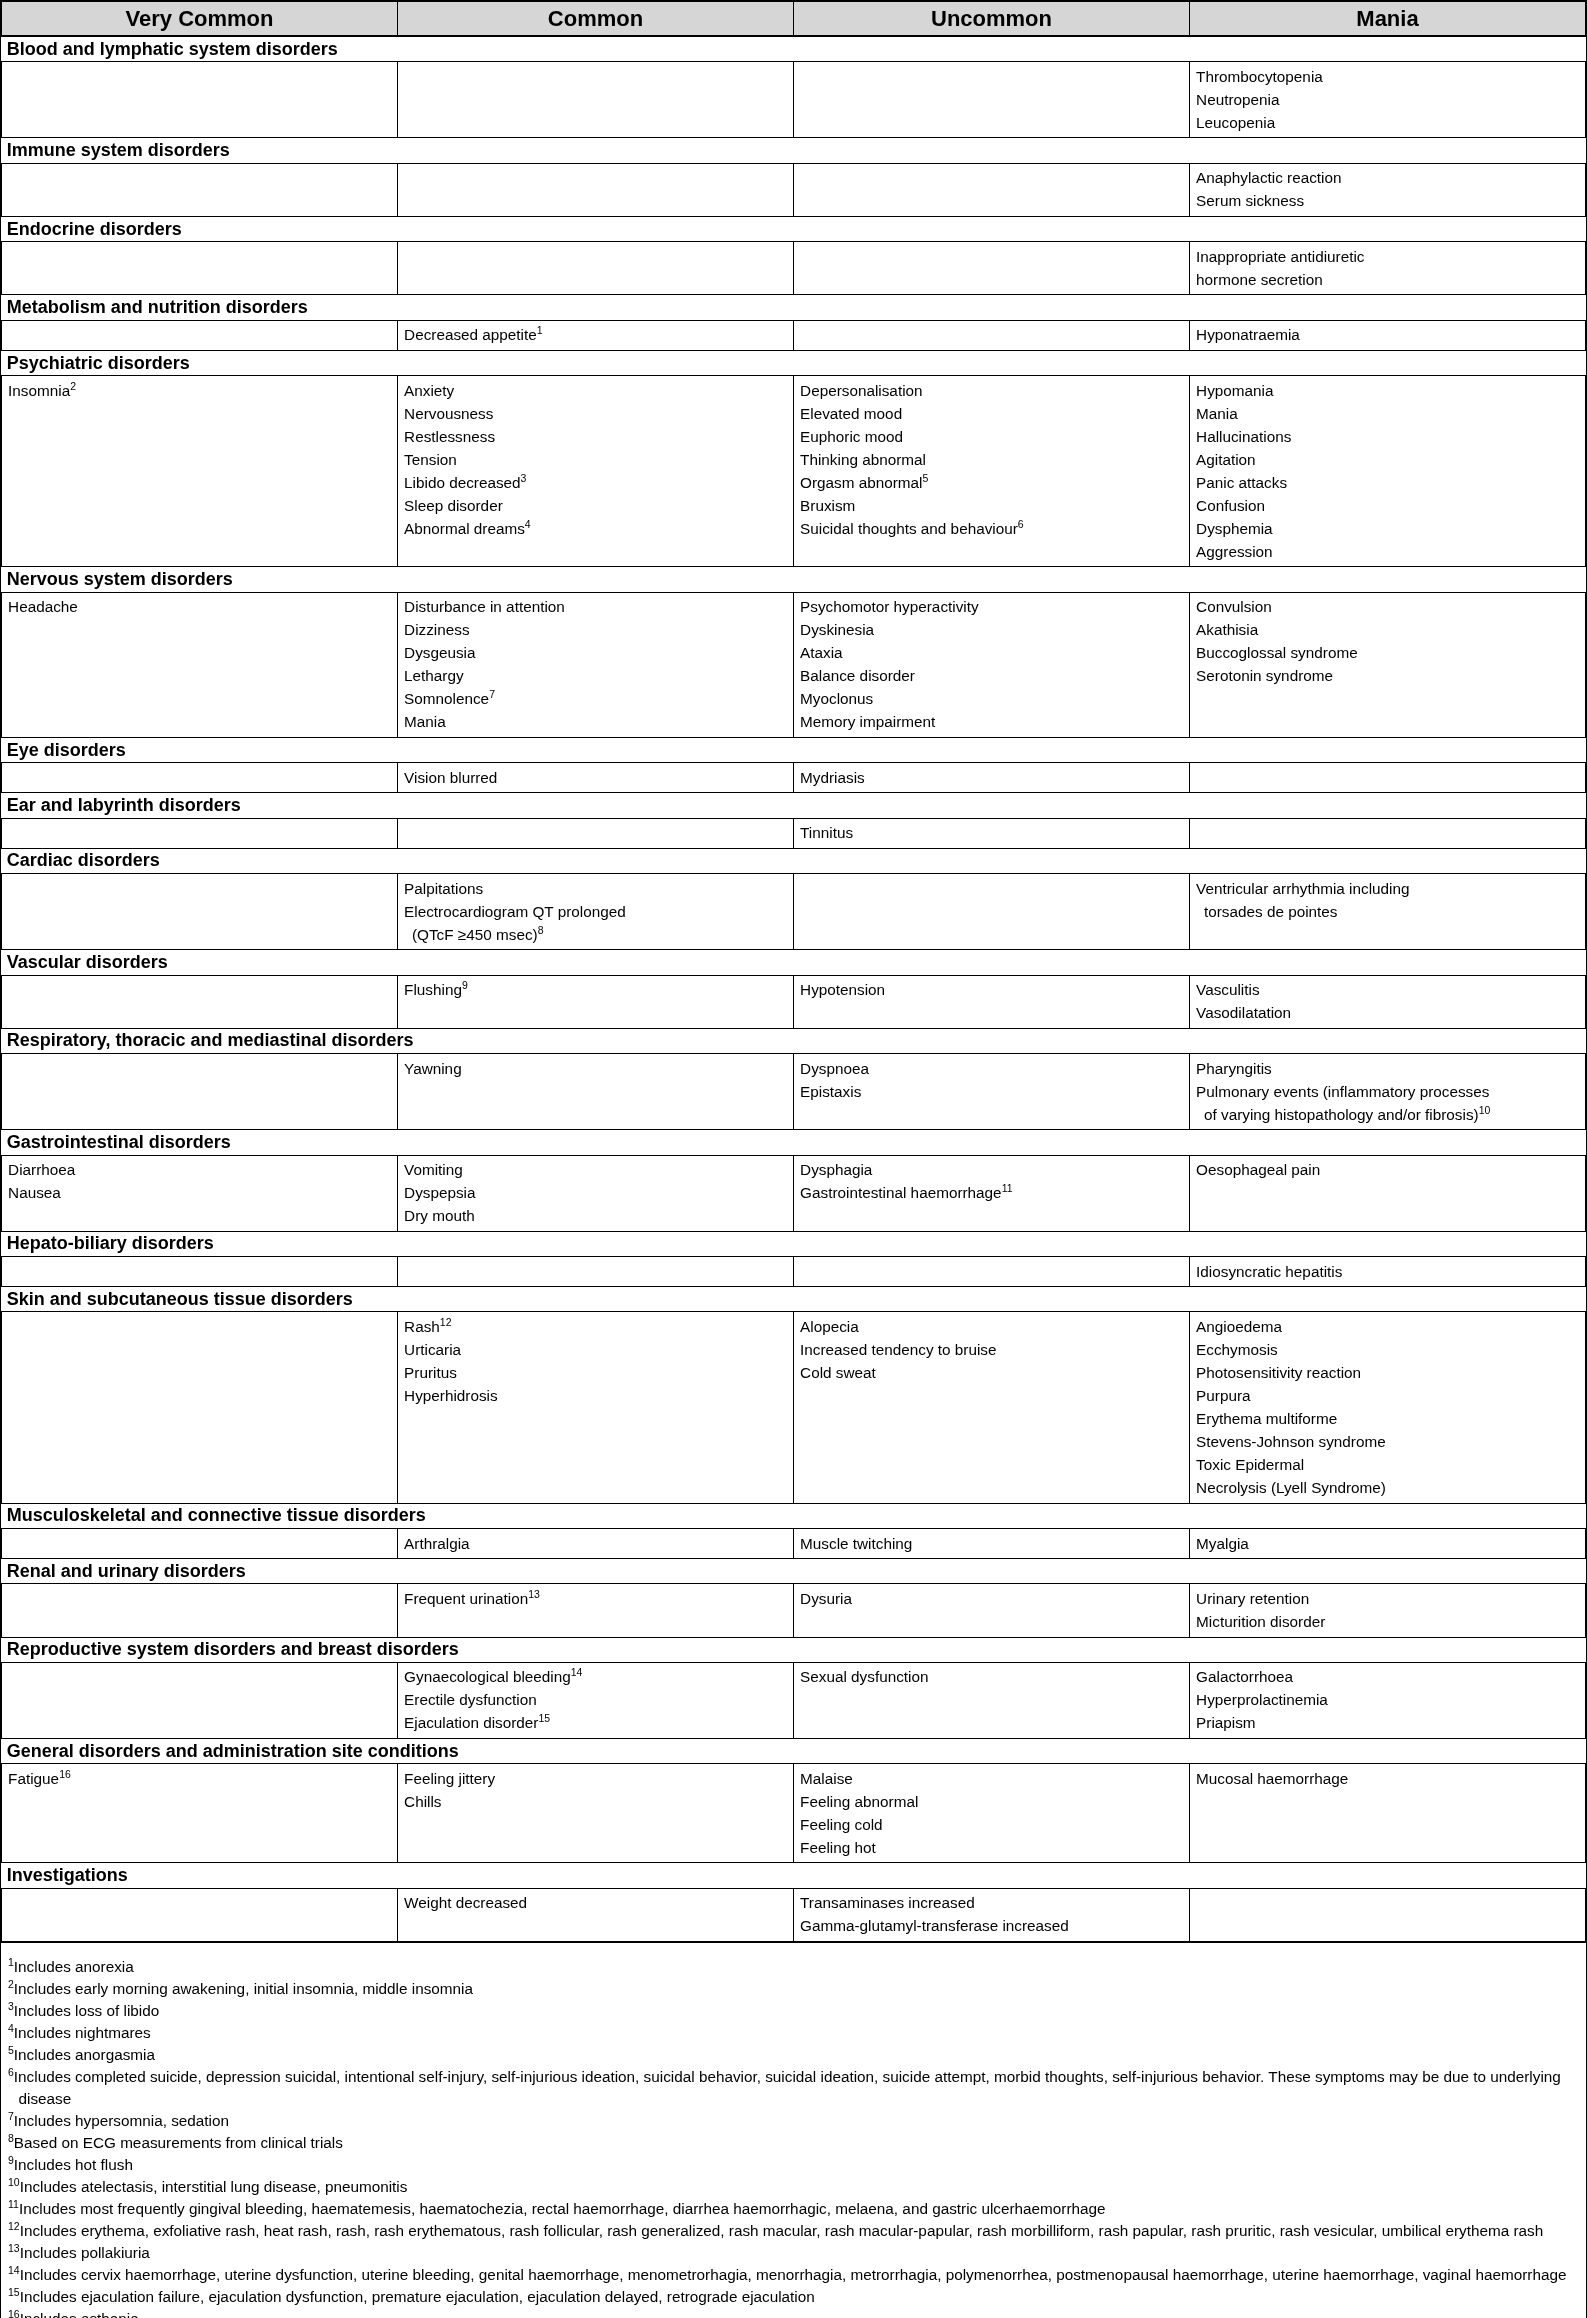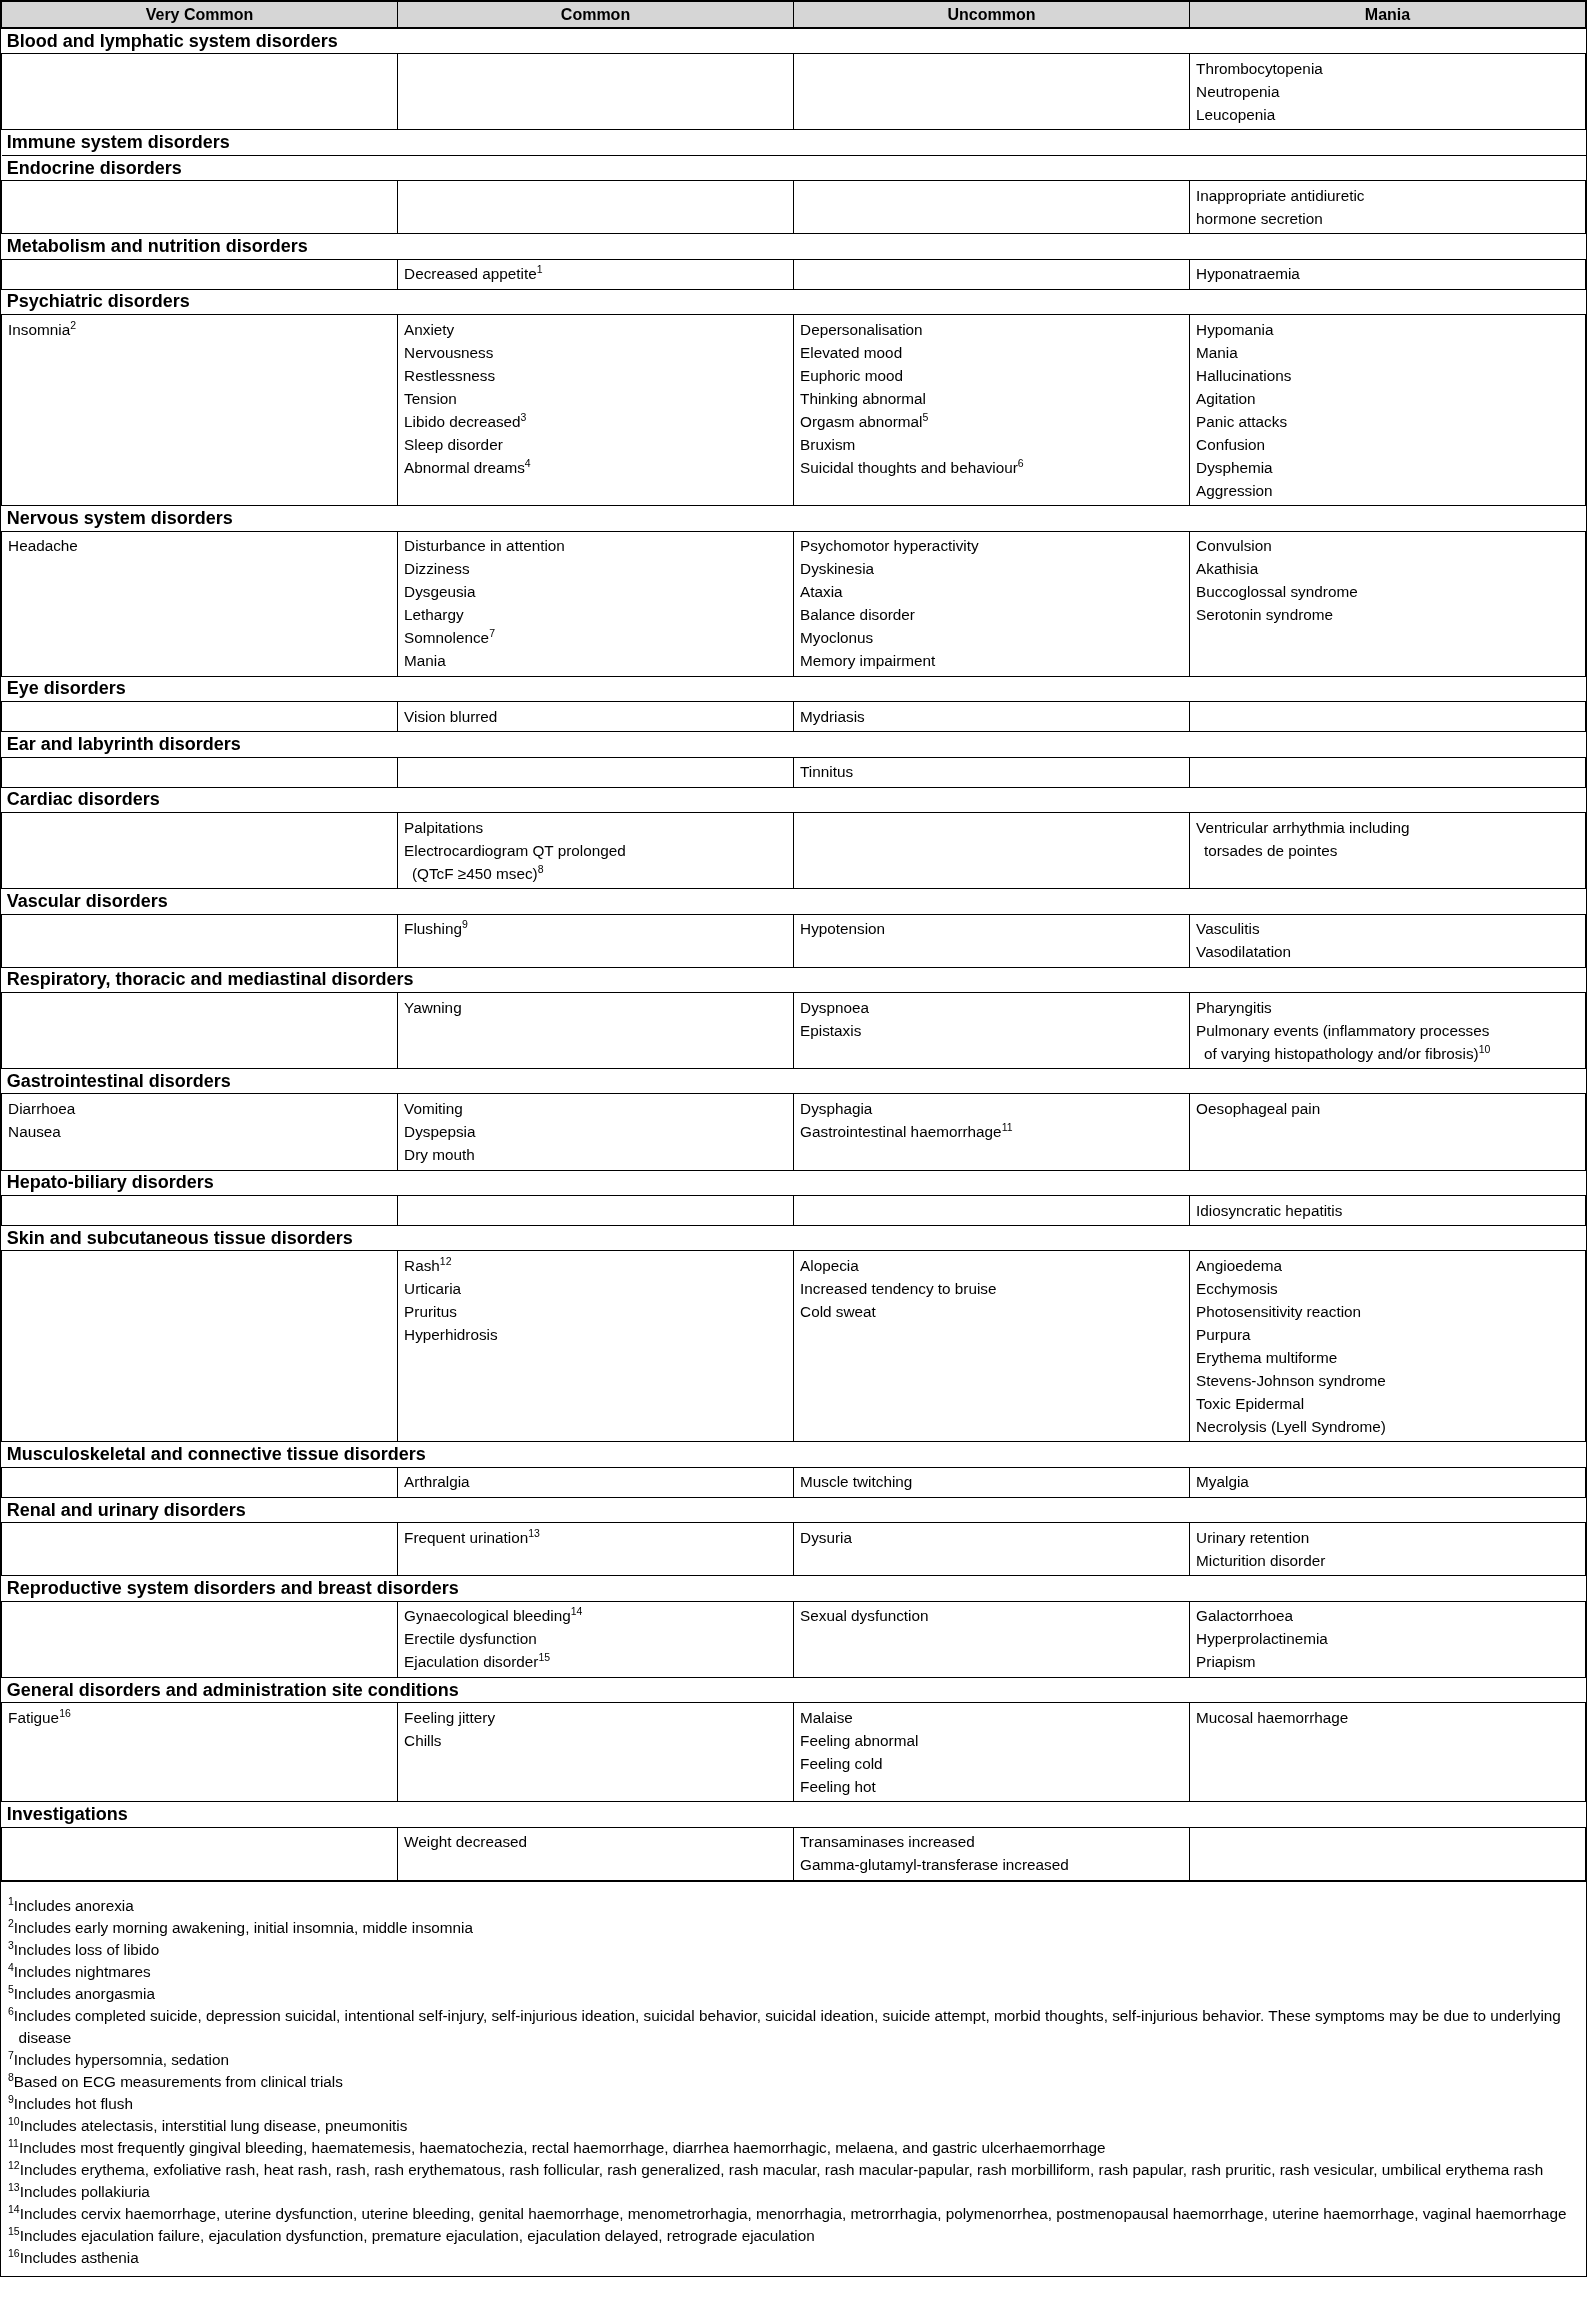--- a/index.html
+++ b/index.html
@@ -1,20 +1,20 @@
 <!DOCTYPE html>
 <html style="font-size:14px"><head>
 <meta charset="utf-8">
 <style>
   html,body{margin:0;padding:0;background:#ffffff;}
   body{width:1587px;font-family:"Liberation Sans","DejaVu Sans",sans-serif;color:#000;}
   .sheet{border:1.7px solid #000;}
   table{width:100%;border-collapse:collapse;table-layout:fixed;}
   th{background:#d6d6d6;border:1.7px solid #000;border-bottom:2.6px solid #000;
-     font-size:16px;font-weight:bold;text-align:center;padding:3.5px 3.5px;}
+     font-size:22px;font-weight:bold;text-align:center;padding:3.5px 3.5px;}
   .section-row td{font-weight:bold;font-size:18px;padding:1.7px 5.2px;
      border-top:1.7px solid #000;border-bottom:1.7px solid #000;}
   .data-row td{vertical-align:top;border:1.7px solid #000;
      padding:2.6px 5.2px 3.5px 6.1px;font-size:15.3px;line-height:23px;}
   .item{min-height:23px;}
   .item.indent{padding-left:7.9px;}
   sup{font-size:10.5px;line-height:0;}
   .footnotes{border-top:1.7px solid #000;padding:13px 7px 7px 7px;
      font-size:15.3px;line-height:22px;}
   .footnote{padding-left:10.5px;text-indent:-10.5px;}
@@ -42,20 +42,29 @@
           <td></td>
           <td>
             <div class="item">Thrombocytopenia</div>
             <div class="item">Neutropenia</div>
             <div class="item">Leucopenia</div>
           </td>
         </tr>
         <tr class="section-row">
           <td colspan="4">Immune system disorders</td>
         </tr>
+        <tr class="data-row">
+          <td></td>
+          <td></td>
+          <td></td>
+          <td>
+            <div class="item">Anaphylactic reaction</div>
+            <div class="item">Serum sickness</div>
+          </td>
+        </tr>
         <tr class="section-row">
           <td colspan="4">Endocrine disorders</td>
         </tr>
         <tr class="data-row">
           <td></td>
           <td></td>
           <td></td>
           <td>
             <div class="item">Inappropriate antidiuretic</div>
             <div class="item">hormone secretion</div>

